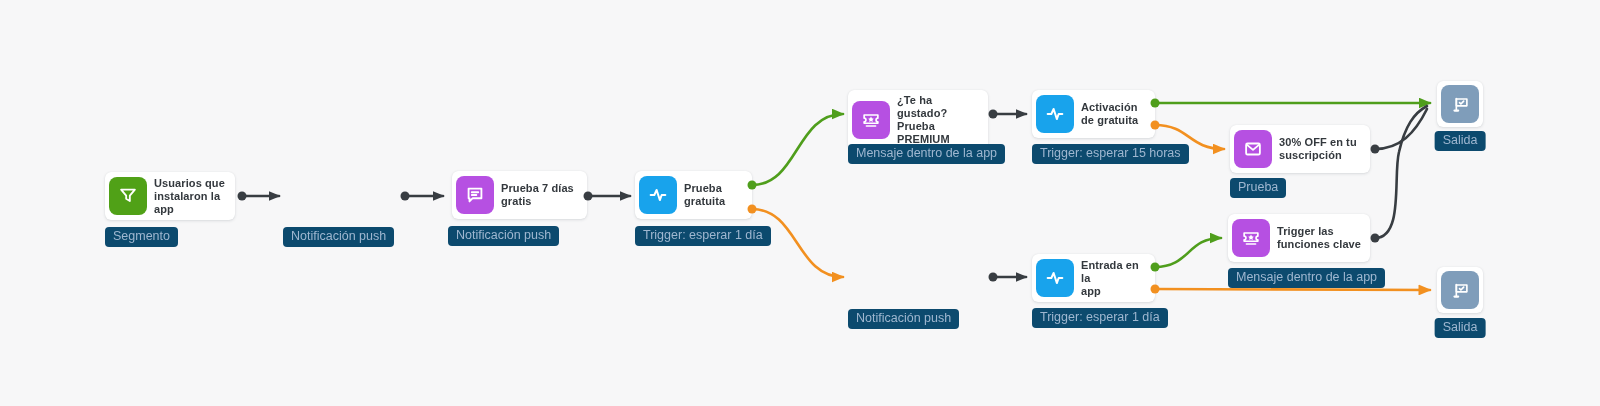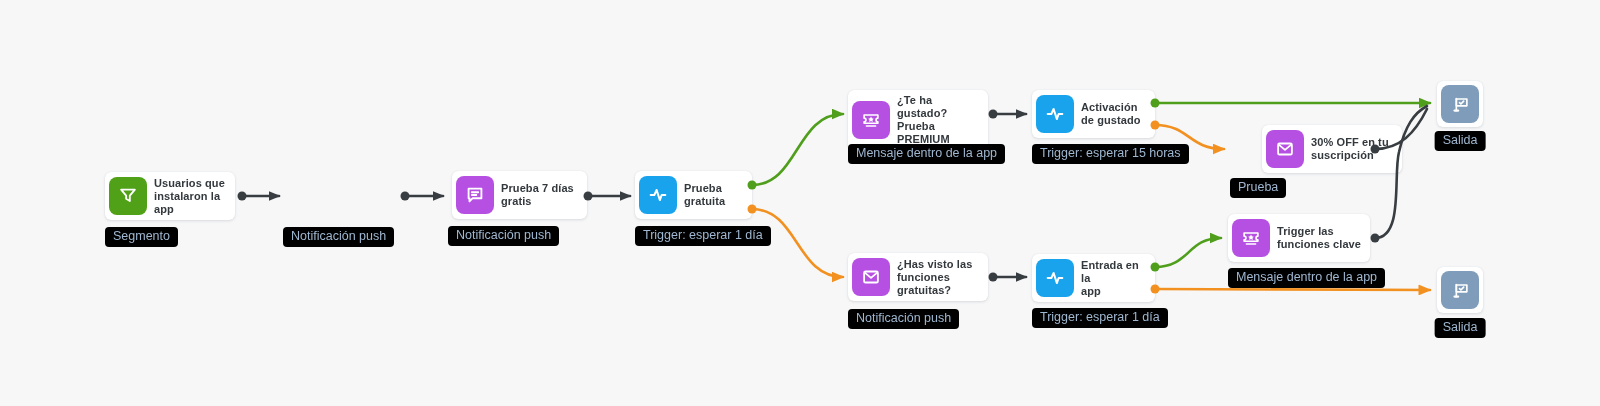--- a/index.html
+++ b/index.html
@@ -23,21 +23,21 @@
     width:38px;height:38px;border-radius:8px;flex:none;
     display:flex;align-items:center;justify-content:center;
   }
   .node .ttl{
     font-size:11px;line-height:13px;font-weight:700;color:#33383d;
     white-space:pre-line;letter-spacing:.1px;
   }
   .node.exit{width:46px;height:46px;min-height:46px;padding:4px;justify-content:center;}
   .pill{
     position:absolute;z-index:2;
-    background:#000000;border-radius:4px;
+    background:#0c4a6e;border-radius:4px;
     padding:2px 8px 3px;
     font-size:12.5px;line-height:15px;color:#9fb7d0;
     white-space:nowrap;cursor:default;
   }
   .pill.centered{transform:translateX(-50%);}
 </style>
 </head>
 <body>
 
 <div class="canvas">
@@ -136,25 +136,25 @@
   </div>
   <div class="pill" style="left:848px;top:144px">Mensaje dentro de la app</div>
 
   <div class="node" style="left:1032px;top:90px;width:123px">
     <div class="ic" style="background:#18a3ec">
       <svg width="22" height="22" viewBox="0 0 24 24" fill="none" stroke="#fff" stroke-width="2.2" stroke-linejoin="round" stroke-linecap="round">
         <path d="M4 12 H8 L10.5 6.5 L14 17.5 L16 12 H20"></path>
       </svg>
     </div>
     <div class="ttl">Activación
-de gustado</div>
+de gratuita</div>
   </div>
   <div class="pill" style="left:1032px;top:144px">Trigger: esperar 15 horas</div>
 
-  <div class="node" style="left:1262px;top:125px;width:140px">
+  <div class="node" style="left:1230px;top:125px;width:140px">
     <div class="ic" style="background:#b650e2">
       <svg width="22" height="22" viewBox="0 0 24 24" fill="none" stroke="#fff" stroke-width="2" stroke-linejoin="round" stroke-linecap="round">
         <rect x="4.5" y="6" width="15" height="12" rx="1.5"></rect>
         <path d="M5.5 7.5 L12 13 L18.5 7.5"></path>
       </svg>
     </div>
     <div class="ttl">30% OFF en tu
 suscripción</div>
   </div>
   <div class="pill" style="left:1230px;top:178px">Prueba</div>
@@ -164,31 +164,20 @@
       <svg width="22" height="22" viewBox="0 0 24 24" fill="none" stroke="#fff" stroke-width="1.8" stroke-linejoin="round" stroke-linecap="round">
         <path d="M8 19 V6"></path>
         <rect x="8" y="6.5" width="11.5" height="7.5"></rect>
         <path d="M11.5 10.5 L13 12 L16 8.8"></path>
         <path d="M6 19.2 H10" stroke-width="2.4"></path>
       </svg>
     </div>
   </div>
   <div class="pill centered" style="left:1460px;top:131px">Salida</div>
 
-  <div class="node" style="left:848px;top:253px;width:140px">
-    <div class="ic" style="background:#b650e2">
-      <svg width="22" height="22" viewBox="0 0 24 24" fill="none" stroke="#fff" stroke-width="2" stroke-linejoin="round" stroke-linecap="round">
-        <rect x="4.5" y="6" width="15" height="12" rx="1.5"></rect>
-        <path d="M5.5 7.5 L12 13 L18.5 7.5"></path>
-      </svg>
-    </div>
-    <div class="ttl">¿Has visto las
-funciones
-gratuitas?</div>
-  </div>
   <div class="pill" style="left:848px;top:309px">Notificación push</div>
 
   <div class="node" style="left:1032px;top:254px;width:123px">
     <div class="ic" style="background:#18a3ec">
       <svg width="22" height="22" viewBox="0 0 24 24" fill="none" stroke="#fff" stroke-width="2.2" stroke-linejoin="round" stroke-linecap="round">
         <path d="M4 12 H8 L10.5 6.5 L14 17.5 L16 12 H20"></path>
       </svg>
     </div>
     <div class="ttl">Entrada en la
 app</div>

